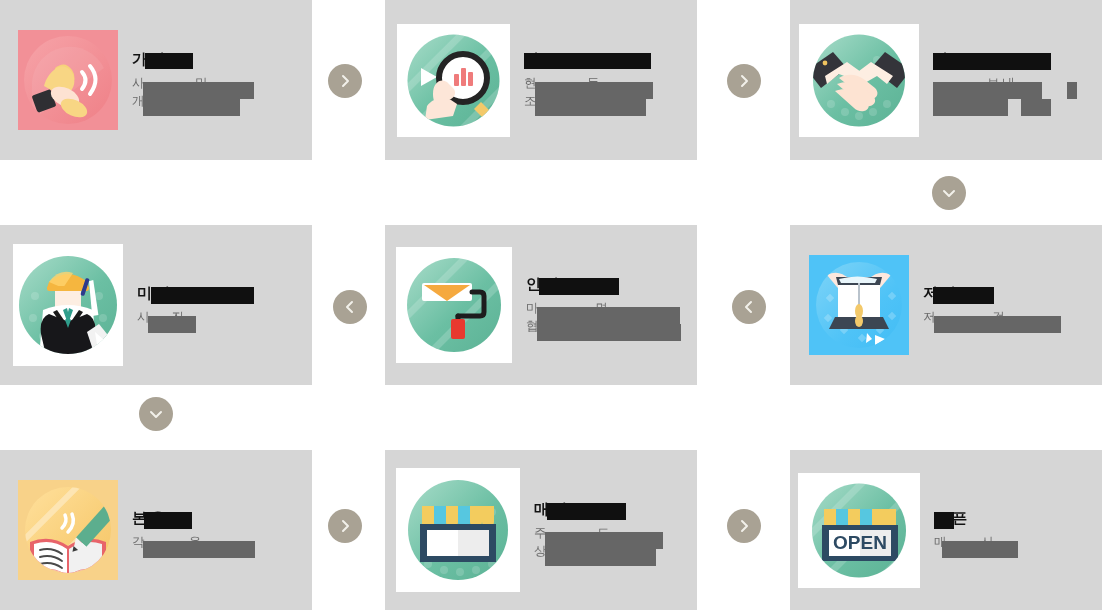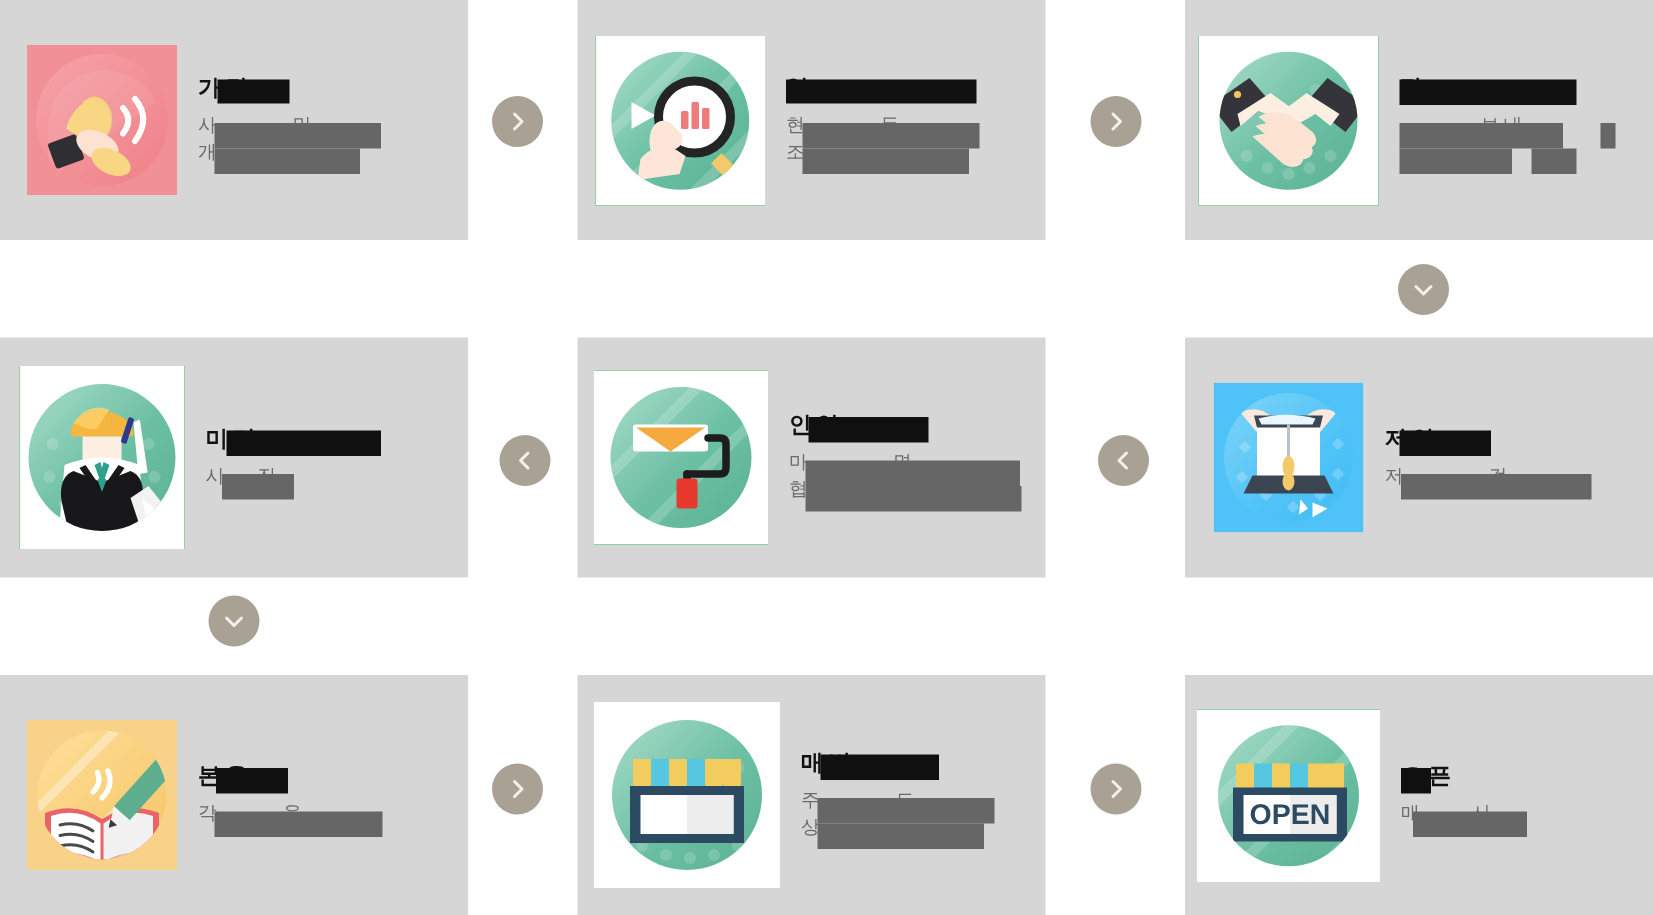--- a/index.html
+++ b/index.html
@@ -23,21 +23,21 @@
     position: absolute;
     background: #d6d6d6;
     display: flex;
     align-items: center;
     overflow: hidden;
   }
 
   .thumb {
     position: relative;
     flex: 0 0 auto;
-    background: #22c55e;
+    background: #fca5a5;
     display: flex;
     align-items: center;
     justify-content: center;
     overflow: hidden;
   }
   .thumb.nopad { background: transparent; }
 
   .thumb svg { display: block; }
 
   .card-body {

